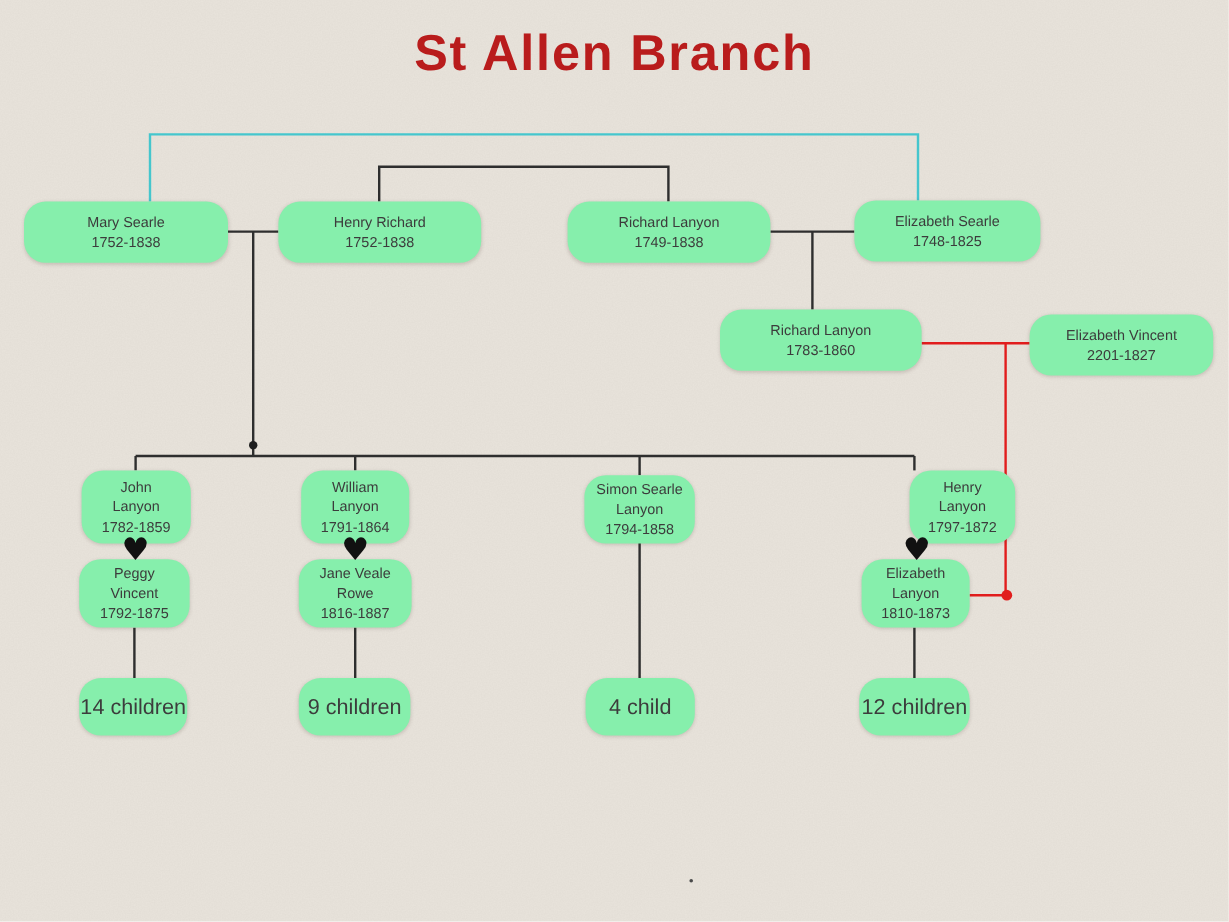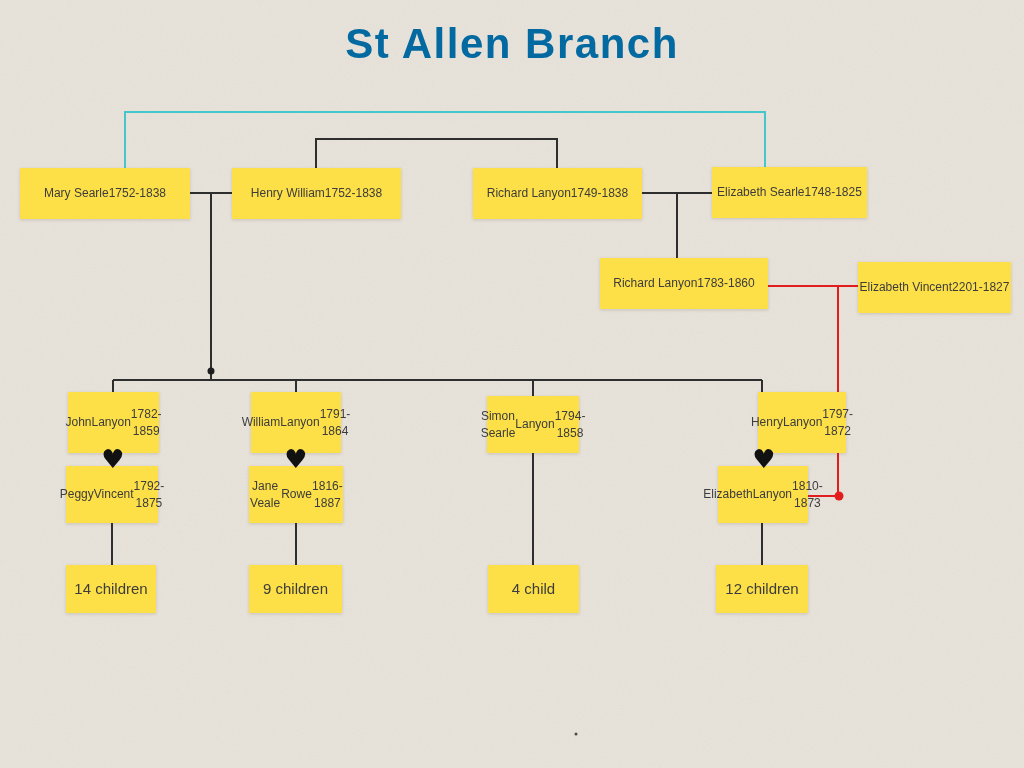--- a/index.html
+++ b/index.html
@@ -5,31 +5,31 @@
 <style>
   * { margin:0; padding:0; box-sizing:border-box; }
   html,body { width:1024px; height:768px; }
   body { font-family:"Liberation Sans","DejaVu Sans",sans-serif; }
   .canvas { position:relative; width:1024px; height:768px; background:#e9e4dc; overflow:hidden; }
   .texture { position:absolute; left:0; top:0; z-index:0; }
   .lines  { position:absolute; left:0; top:0; z-index:1; }
   .title {
     position:absolute; top:20px; left:0; width:100%; z-index:2;
     text-align:center; font-size:42px; font-weight:700;
-    letter-spacing:1.5px; color:#0369a1;
+    letter-spacing:1.5px; color:#b91c1c;
   }
   .box {
     position:absolute; z-index:2;
-    background:#fde047; border-radius:0;
-    display:flex; flex-direction:row; align-items:center; justify-content:center;
+    background:#86efac; border-radius:18px;
+    display:flex; flex-direction:column; align-items:center; justify-content:center;
     text-align:center; color:#3c3c3c; line-height:1.35;
     box-shadow:0 1px 3px rgba(70,58,45,0.18);
   }
   .box .ln { font-size:12px; }
-  .box .count { font-size:15px; }
+  .box .count { font-size:18px; }
   .heart {
     position:absolute; z-index:3; font-size:26px; color:#111;
     transform:translate(-50%,-50%); line-height:1;
     font-family:"DejaVu Sans",sans-serif;
   }
 </style>
 </head>
 <body>
 
 <div class="canvas">
@@ -74,21 +74,21 @@
     <circle cx="576" cy="734" r="1.5" fill="#4a4a4a"></circle>
   </svg>
 
   <div class="title">St Allen Branch</div>
 
   <div class="box" style="left:20px;top:168px;width:170px;height:51px">
     <div class="ln">Mary Searle</div>
     <div class="ln">1752-1838</div>
   </div>
   <div class="box" style="left:232px;top:168px;width:169px;height:51px">
-    <div class="ln">Henry William</div>
+    <div class="ln">Henry Richard</div>
     <div class="ln">1752-1838</div>
   </div>
   <div class="box" style="left:473px;top:168px;width:169px;height:51px">
     <div class="ln">Richard Lanyon</div>
     <div class="ln">1749-1838</div>
   </div>
   <div class="box" style="left:712px;top:167px;width:155px;height:51px">
     <div class="ln">Elizabeth Searle</div>
     <div class="ln">1748-1825</div>
   </div>

